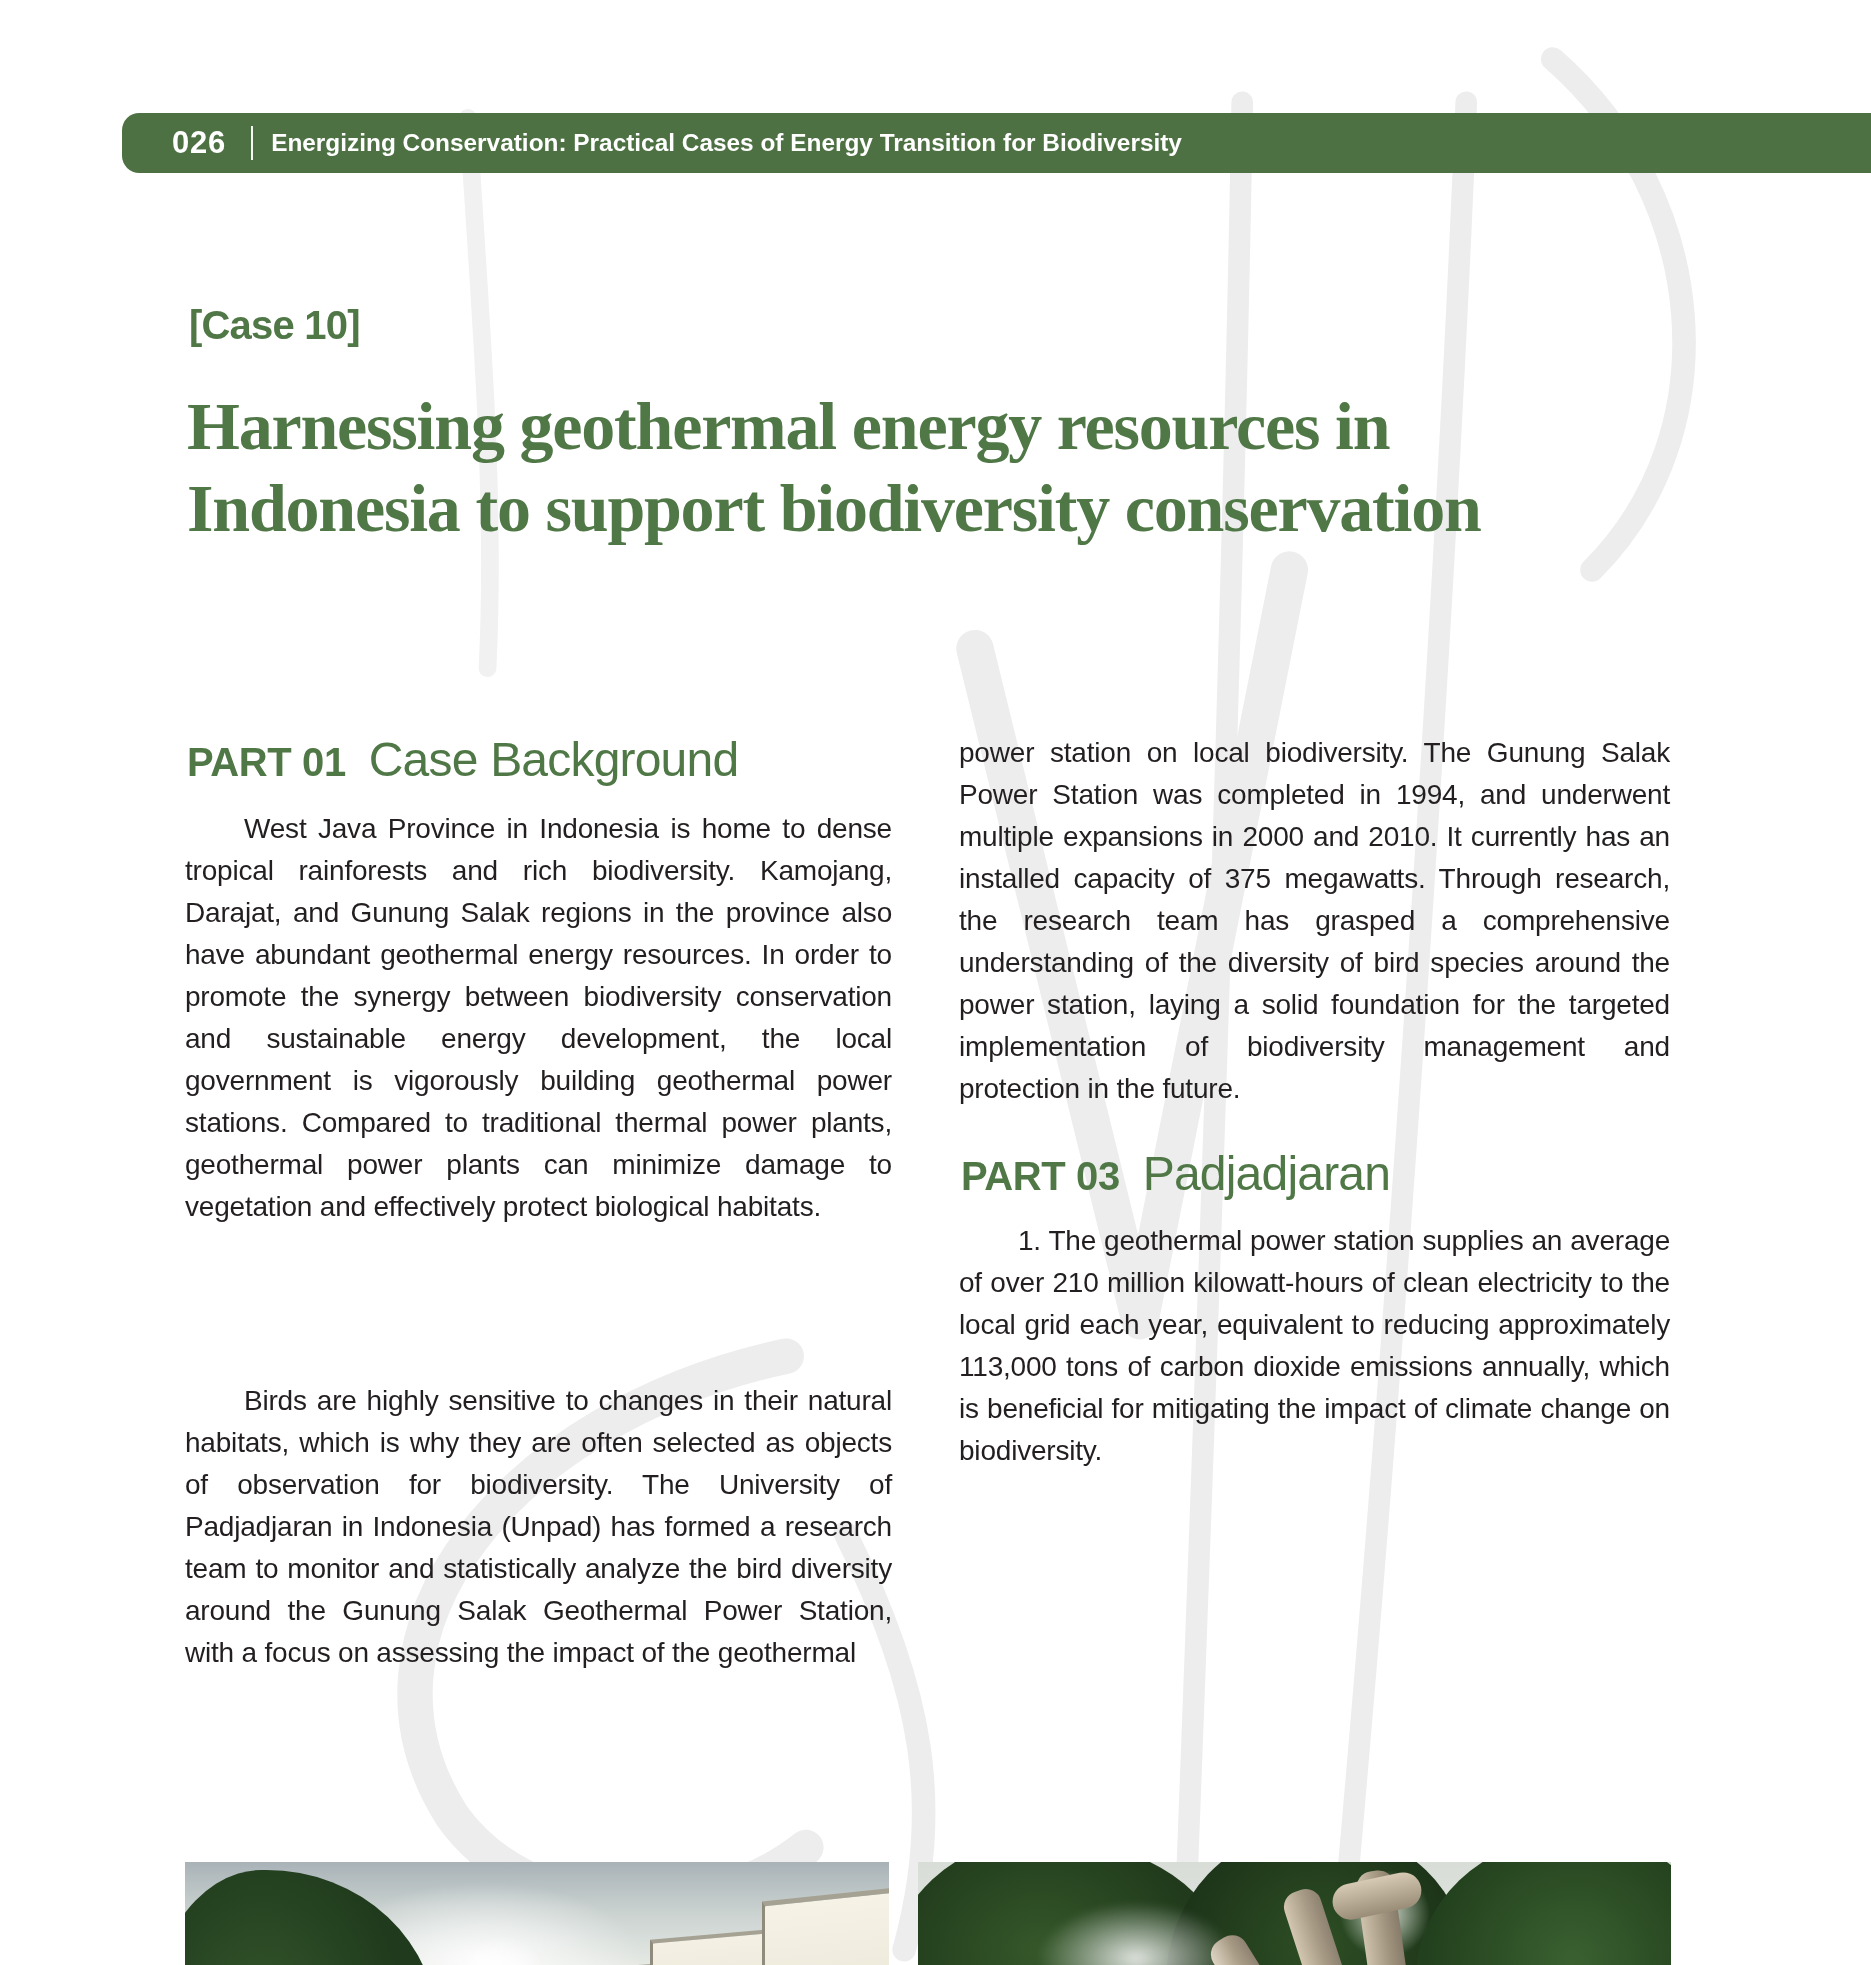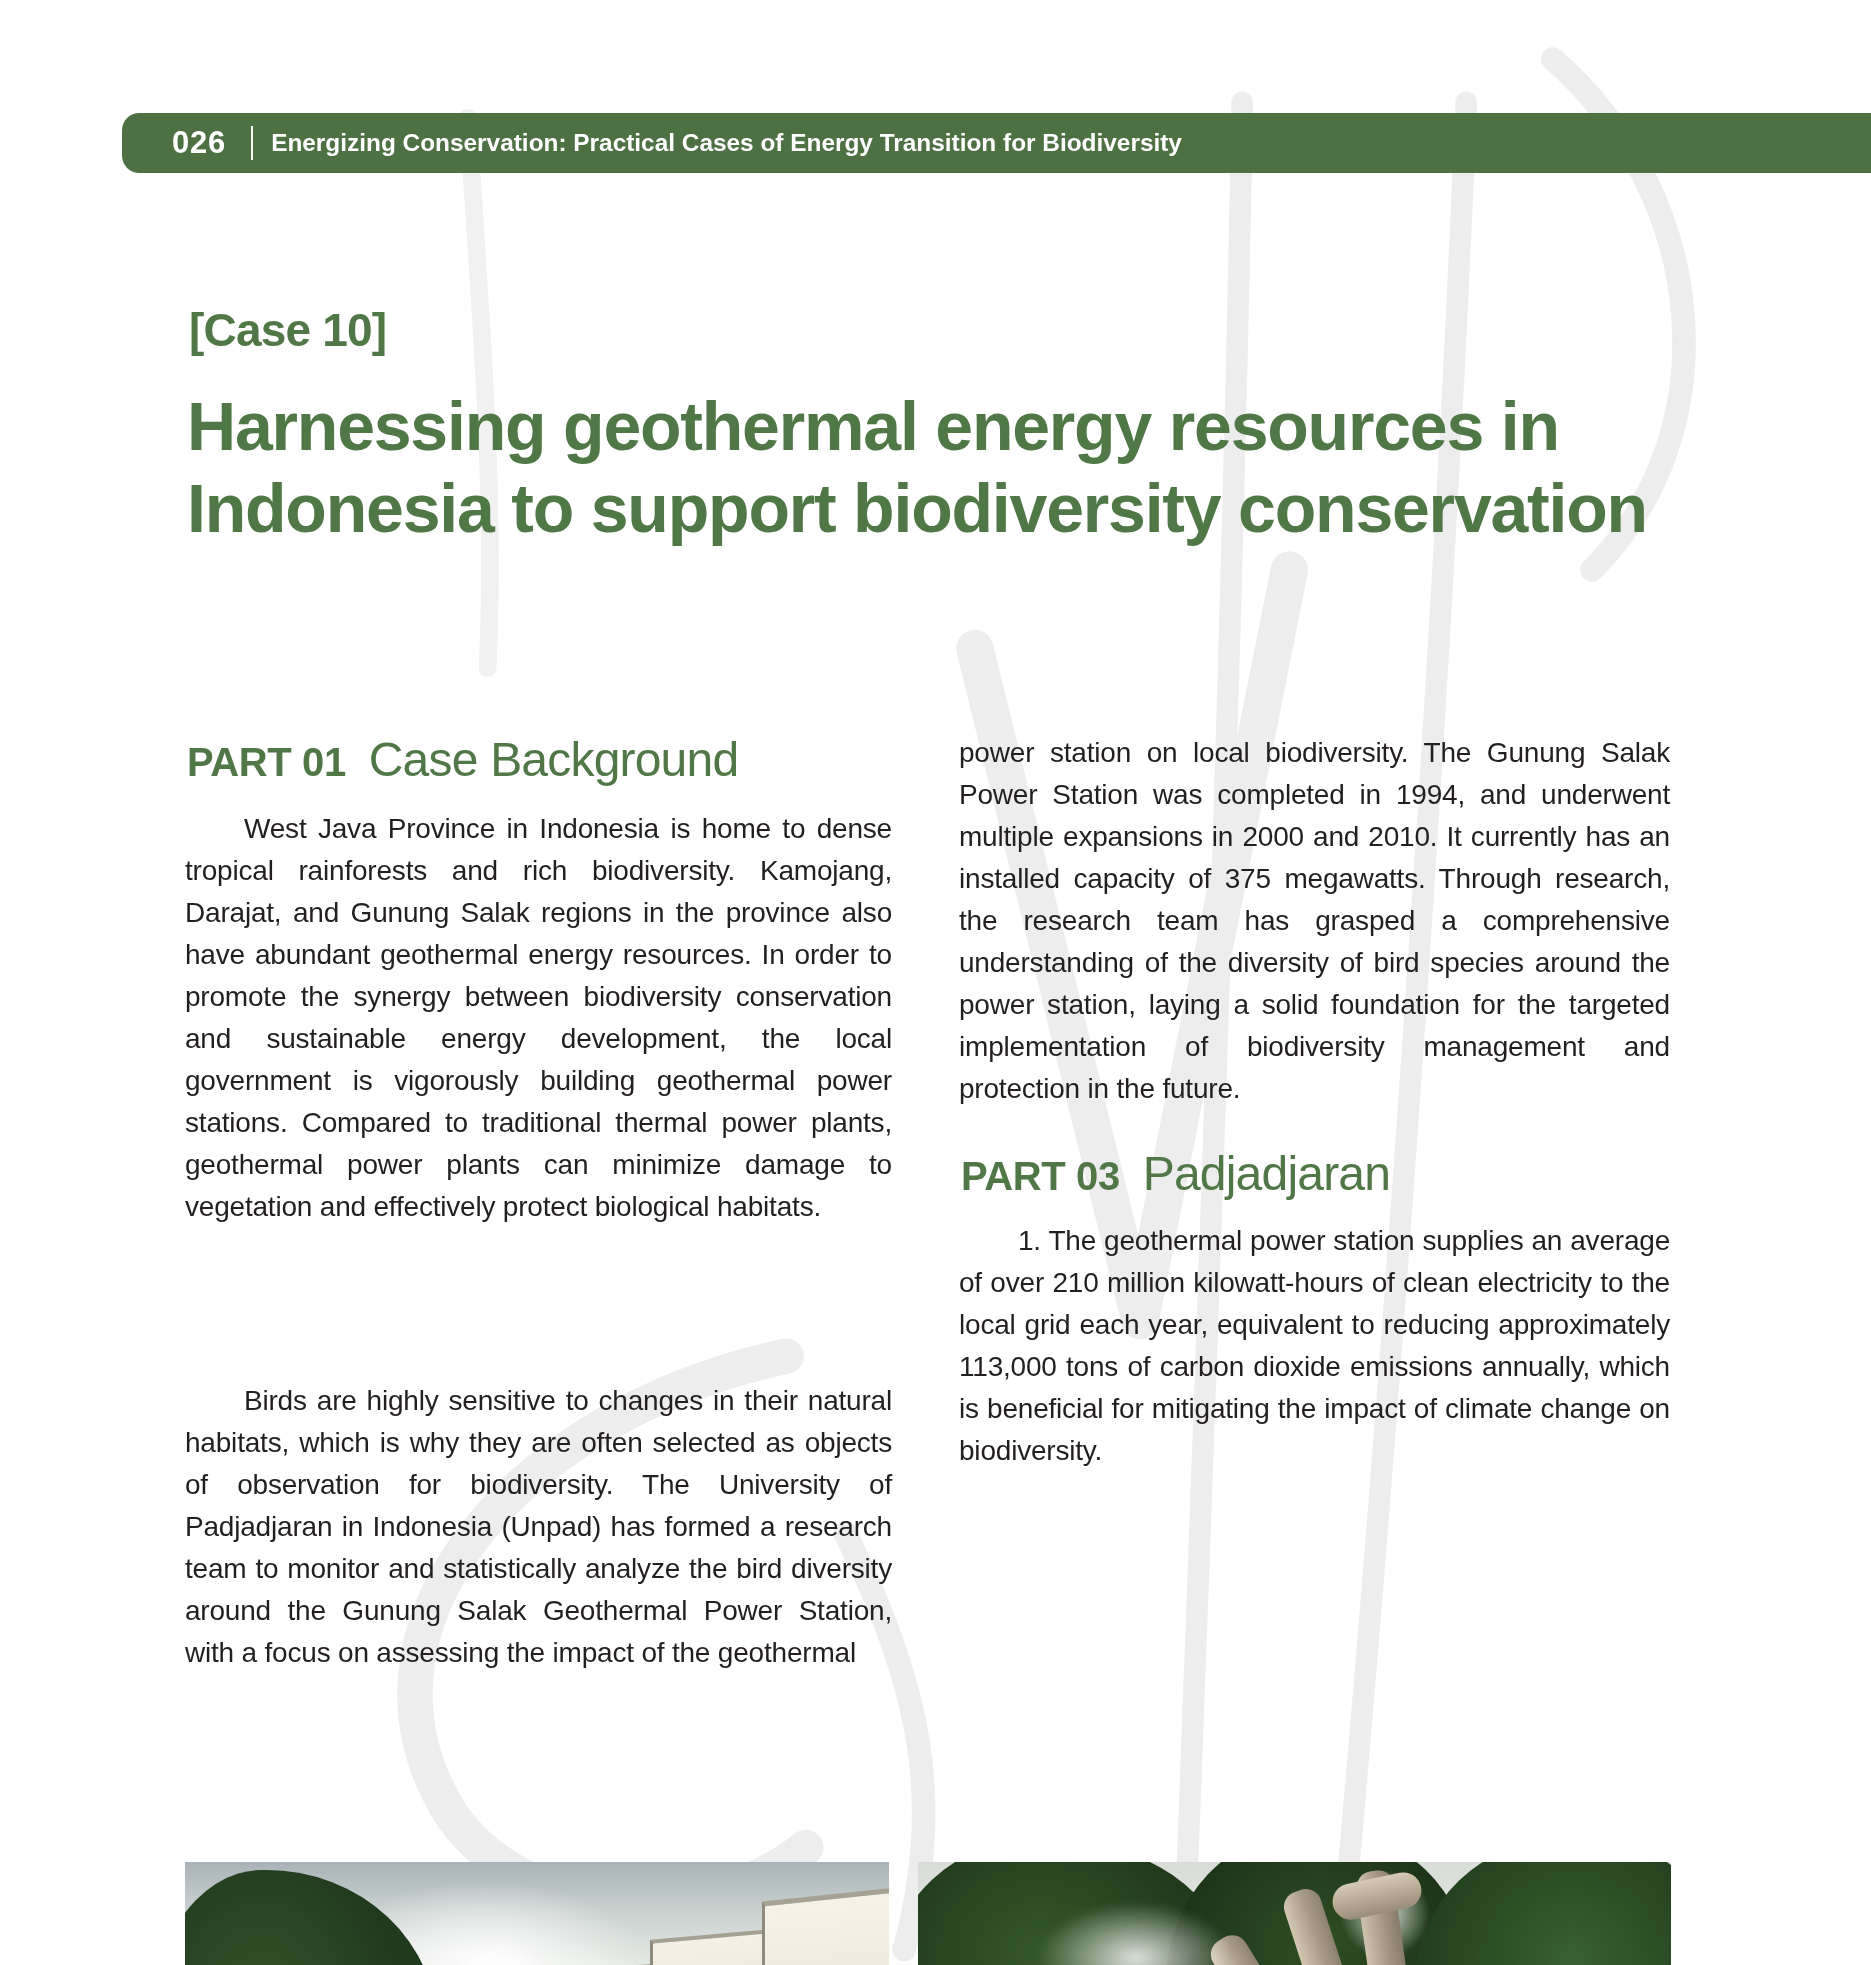--- a/index.html
+++ b/index.html
@@ -9,24 +9,24 @@
   #content{position:absolute;left:0;top:0;width:100%;height:100%;z-index:1;}
 
   
   .header-bar{position:absolute;left:122px;top:113px;width:1750px;height:60px;
               background:#4d7143;border-radius:17.3px 0 0 17.3px;display:flex;align-items:center;}
   .page-num{color:#ffffff;font-size:31px;font-weight:700;margin-left:50px;letter-spacing:0.8px;}
   .header-sep{width:2px;height:34px;background:rgba(255,255,255,.95);margin:0 18px 0 25px;}
   .header-title{color:#ffffff;font-size:24.4px;font-weight:700;}
 
   
-  .case-label{position:absolute;left:189px;top:303px;font-size:46px;font-weight:700;
+  .case-label{position:absolute;left:189px;top:303px;font-size:40px;font-weight:700;
               color:#507847;letter-spacing:-0.8px;}
   .main-title{position:absolute;left:187px;top:385px;font-size:68px;font-weight:700;
-              color:#507847;line-height:82px;letter-spacing:-1.2px;white-space:nowrap;}
+              color:#507847;line-height:82px;letter-spacing:-1.2px;white-space:nowrap;font-family:Liberation Serif, serif;}
 
   
   .part-heading{position:absolute;color:#507847;white-space:nowrap;}
   .part-label{font-size:40px;font-weight:700;letter-spacing:-0.4px;}
   .part-name{font-size:48px;font-weight:400;letter-spacing:-0.8px;margin-left:23px;}
 
   
   .body-text{font-size:28px;line-height:42px;letter-spacing:-0.2px;color:#231f20;
              text-align:justify;margin:0;}
   .indent{text-indent:59px;}

